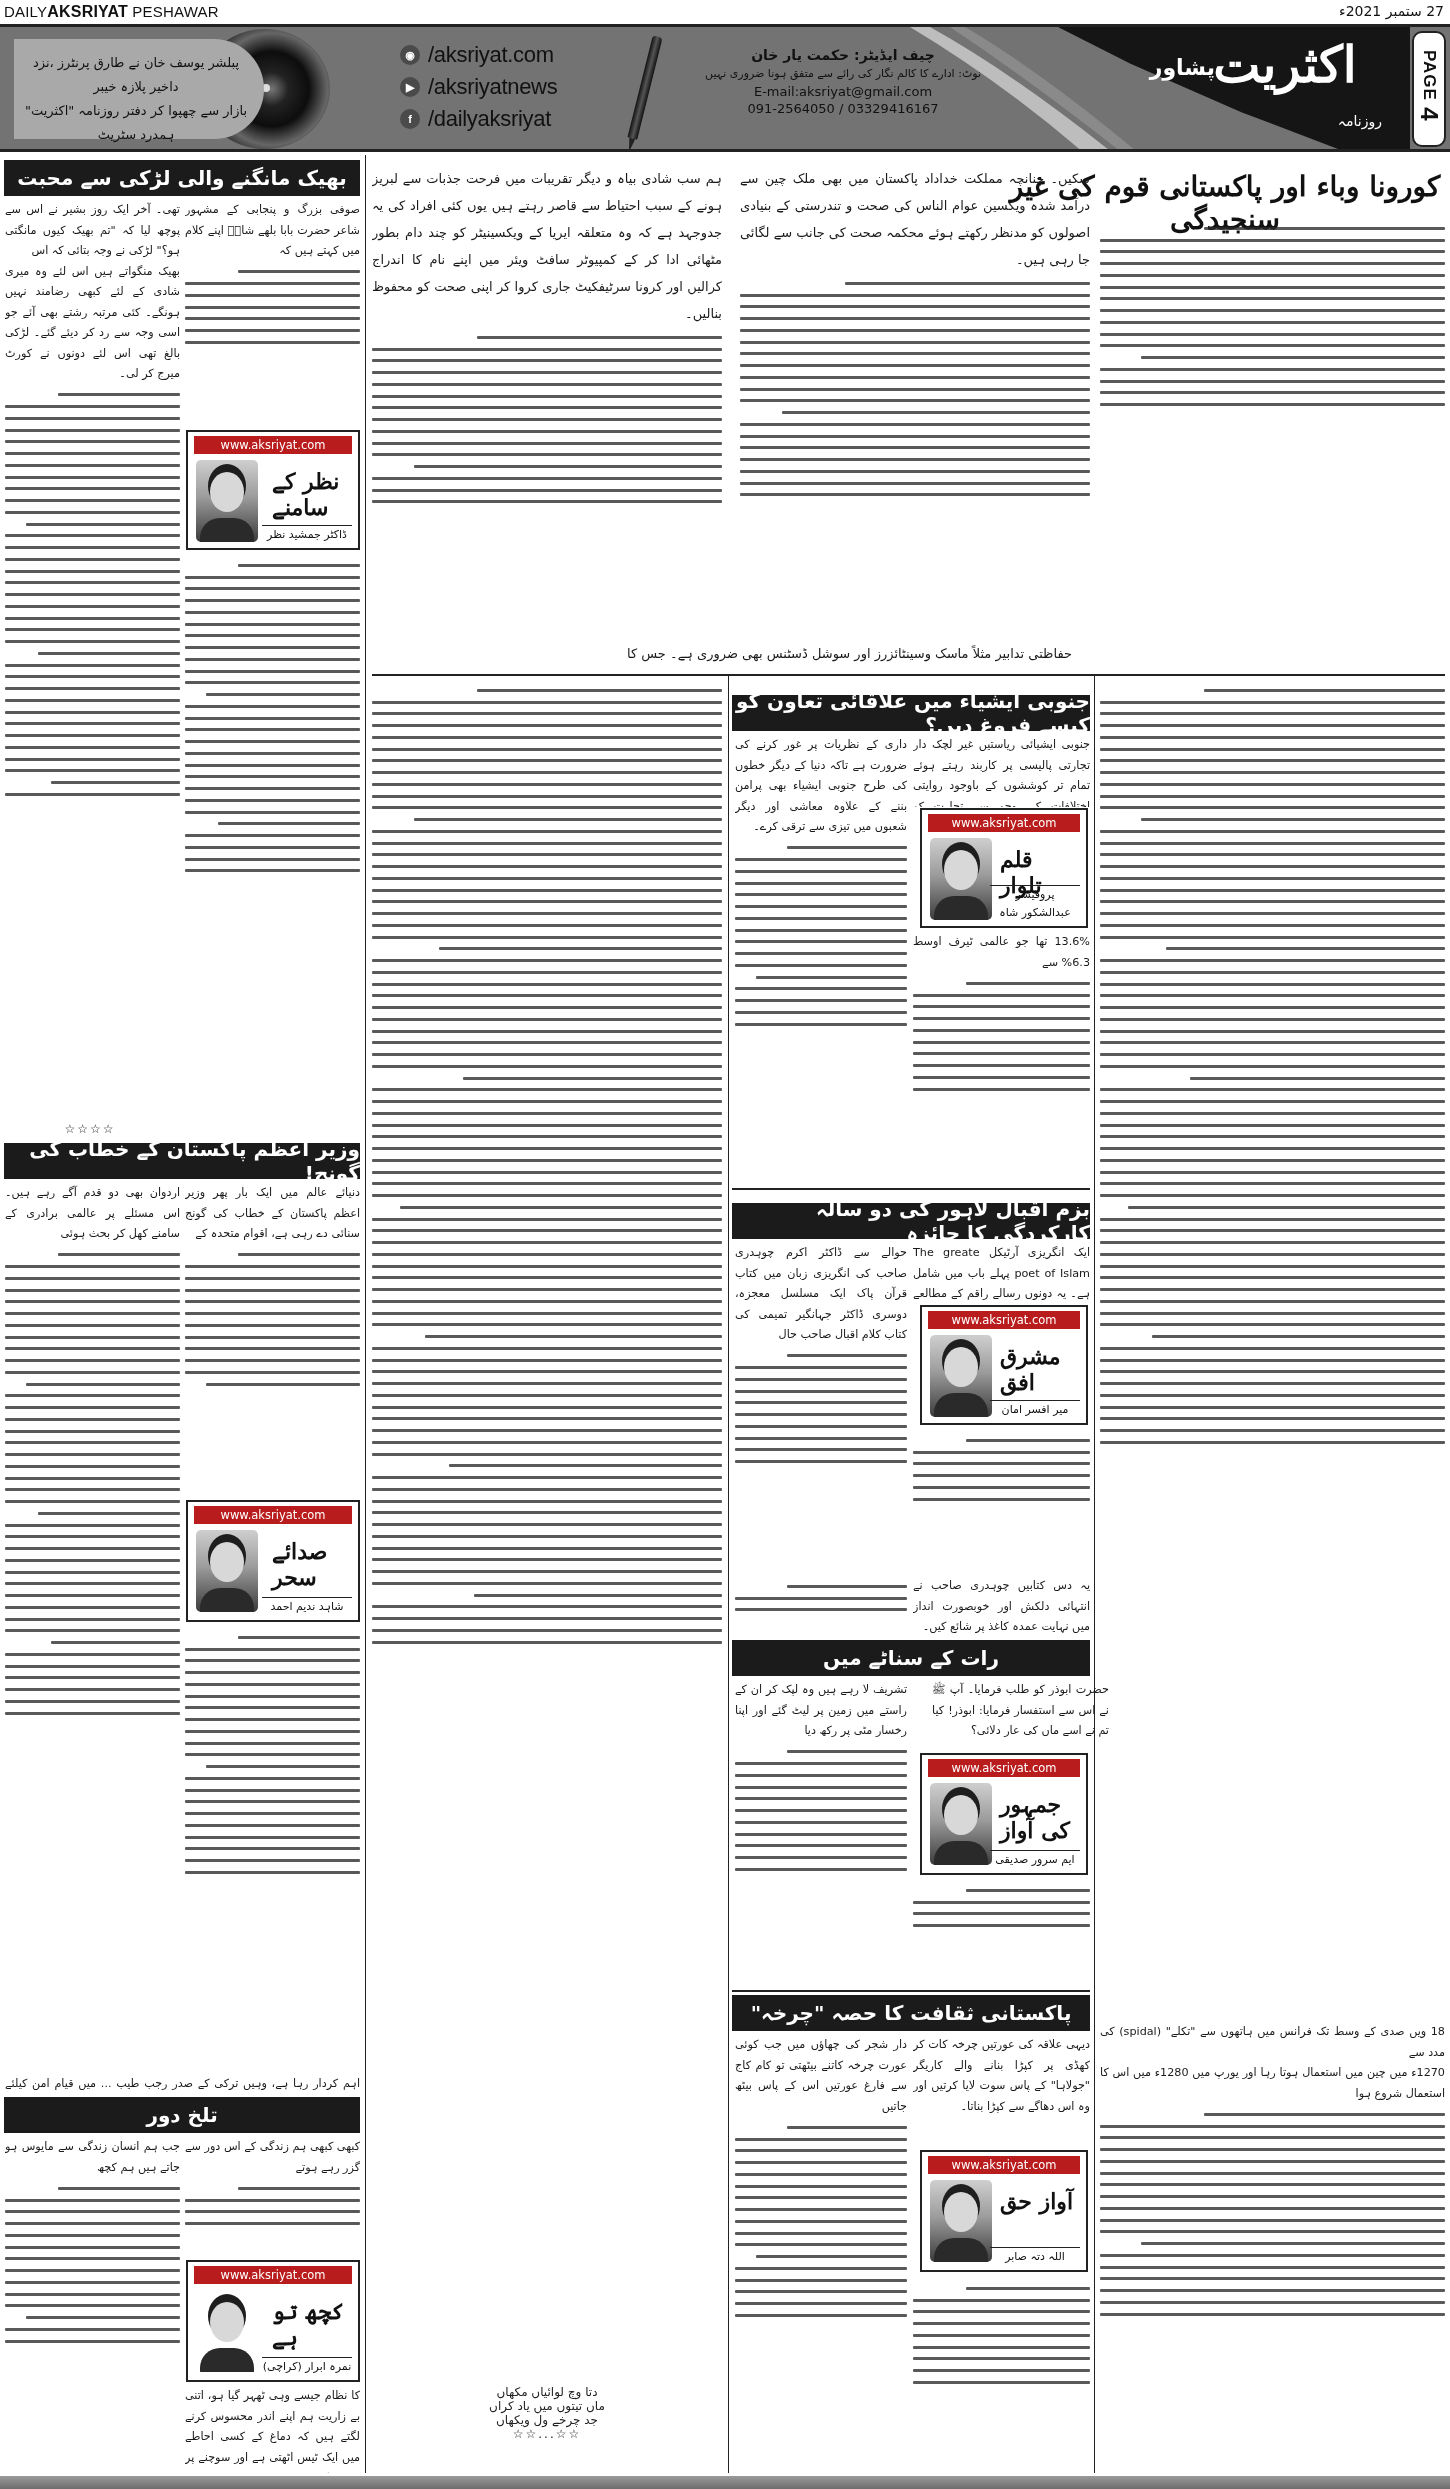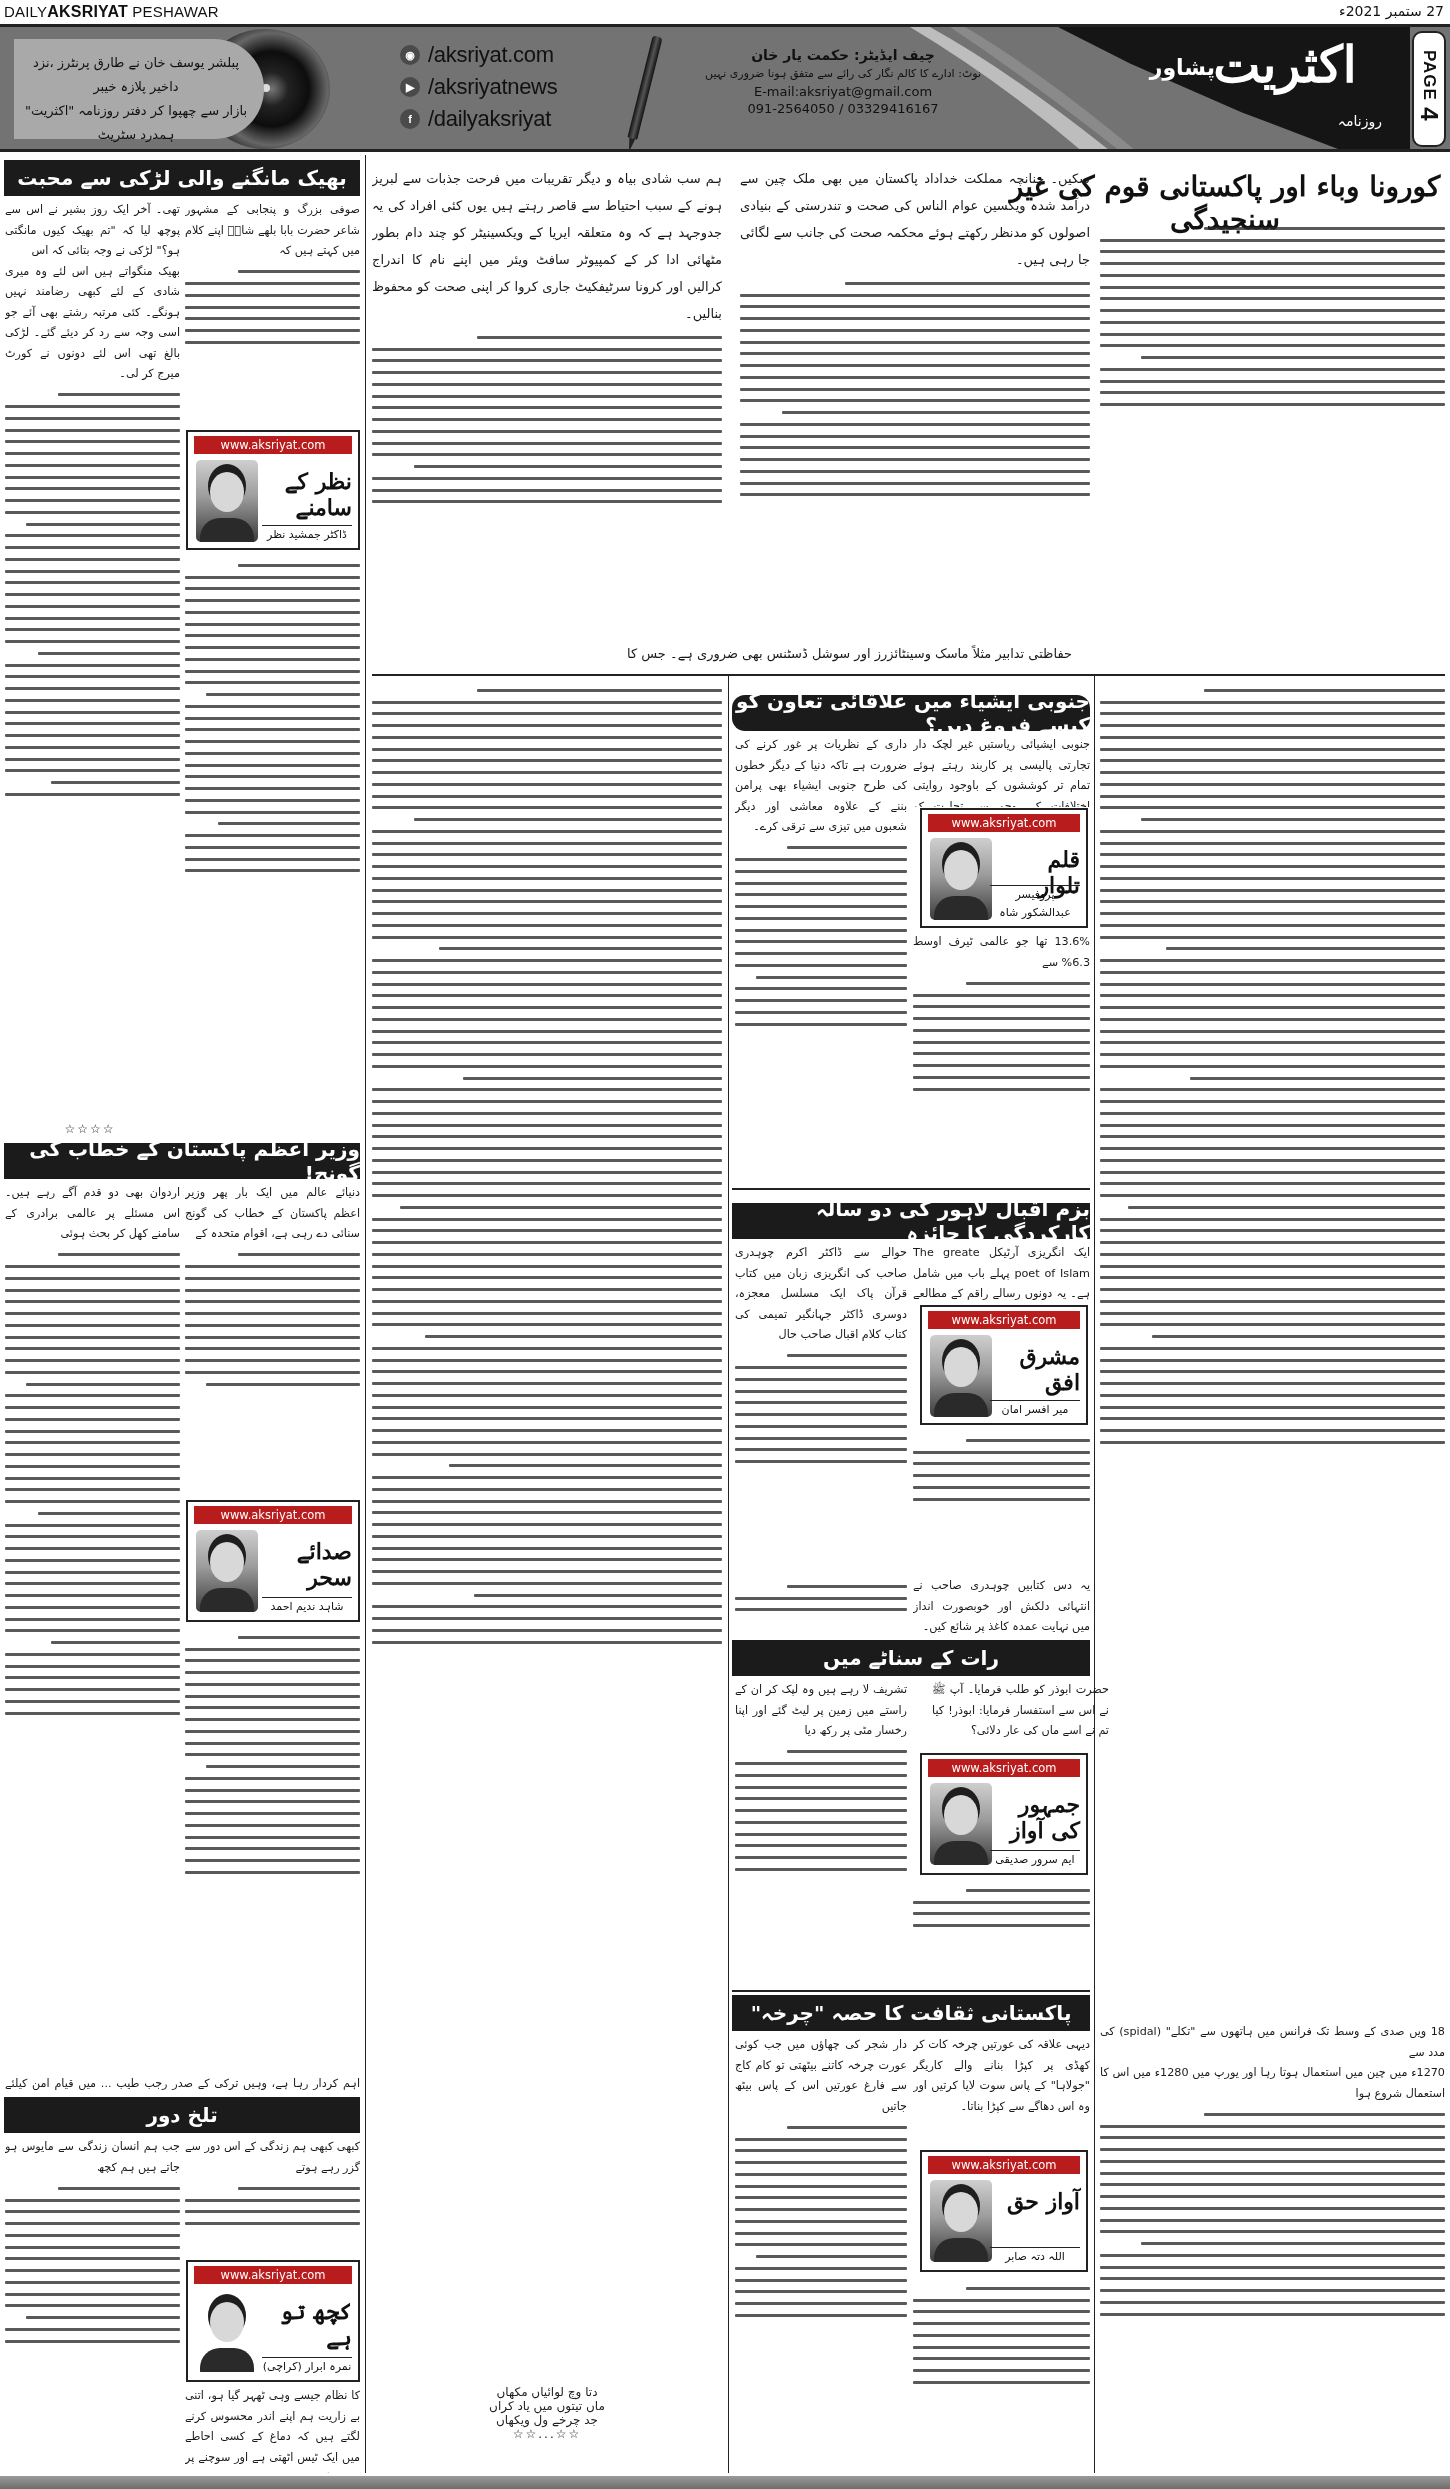--- a/index.html
+++ b/index.html
@@ -49,21 +49,21 @@
   .banner span { font-size: 20px; }
 
   .main-headline { position: absolute; left: 1005px; top: 170px; width: 440px; height: 46px; direction: rtl; text-align: center; font-size: 28px; font-weight: bold; font-family: "DejaVu Serif", serif; }
 
   
   .bybox { position: absolute; border: 2px solid #222; background: #fff; }
   .bybox .site { position: absolute; left: 6px; right: 6px; top: 4px; height: 18px; background: #b91c1c; color: #fff; font-family: "DejaVu Sans", sans-serif; font-size: 11.5px; text-align: center; line-height: 18px; }
   .bybox .photo { position: absolute; left: 8px; top: 28px; width: 62px; height: 82px; border-radius: 5px; background: linear-gradient(180deg,#cfcfcf 0,#9c9c9c 45%,#3b3b3b 100%); overflow: hidden; }
   .bybox .photo::before { content: ""; position: absolute; left: 14px; top: 12px; width: 34px; height: 40px; border-radius: 50%; background: #d8d8d8; box-shadow: 0 -6px 0 2px #1e1e1e; }
   .bybox .photo::after { content: ""; position: absolute; left: 4px; top: 58px; width: 54px; height: 30px; border-radius: 20px 20px 0 0; background: #2a2a2a; }
-  .bybox .title { position: absolute; right: 6px; top: 36px; width: 80px; direction: rtl; text-align: right; font-family: "DejaVu Serif", serif; font-size: 22px; font-weight: bold; line-height: 26px; }
+  .bybox .title { position: absolute; right: 6px; top: 36px; width: 80px; direction: rtl; text-align: left; font-family: "DejaVu Serif", serif; font-size: 22px; font-weight: bold; line-height: 26px; }
   .bybox .author { position: absolute; right: 6px; bottom: 4px; width: 90px; border-top: 1px solid #222; direction: rtl; text-align: center; font-size: 11px; line-height: 18px; }
 
   .stars { direction: rtl; text-align: center; font-size: 12px; letter-spacing: 2px; color: #222; }
   .footbar { position: absolute; left: 0; top: 2476px; width: 1450px; height: 13px; background: linear-gradient(180deg,#9a9a9a,#6d6d6d); }
 </style>
 </head>
 <body>
 
 <div class="topstrip">
   <div class="brand">
@@ -189,21 +189,21 @@
       <div class="line"></div>
       <div class="line"></div>
       <div class="line"></div>
     </div>
 </div>
 <div class="col" style="left:372px;top:640px;width:700px;height:30px;">
   <div class="text" style="font-size:13px;line-height:27px;">حفاظتی تدابیر مثلاً ماسک وسینٹائزرز اور سوشل ڈسٹنس بھی ضروری ہے۔ جس کا</div>
 </div>
 <div class="hrule" style="left:372px;top:674px;width:1073px;"></div>
 
-<div class="banner" style="left:732px;top:695px;width:358px;height:36px;border-radius:13px;">
+<div class="banner" style="left:732px;top:695px;width:358px;height:36px;">
   <span>جنوبی ایشیاء میں علاقائی تعاون کو کیسے فروغ دیں؟</span>
 </div>
 <div class="col" style="left:913px;top:735px;width:177px;height:72px;">
   <div class="text">جنوبی ایشیائی ریاستیں غیر لچک دار تجارتی پالیسی پر کاربند رہتے ہوئے تمام تر کوششوں کے باوجود روایتی اختلافات کی وجہ سے تجارت کو محدود کر دیتے ہیں۔ سال 2016 میں جنوبی ایشیاء کا اوسط ٹیرف</div>
 </div>
 <div class="bybox" style="left:920px;top:808px;width:168px;height:120px;">
   <div class="site">www.aksriyat.com</div>
   <div class="photo"></div>
   <div class="title">قلم تلوار</div>
   <div class="author">پروفیسر عبدالشکور شاہ</div>

